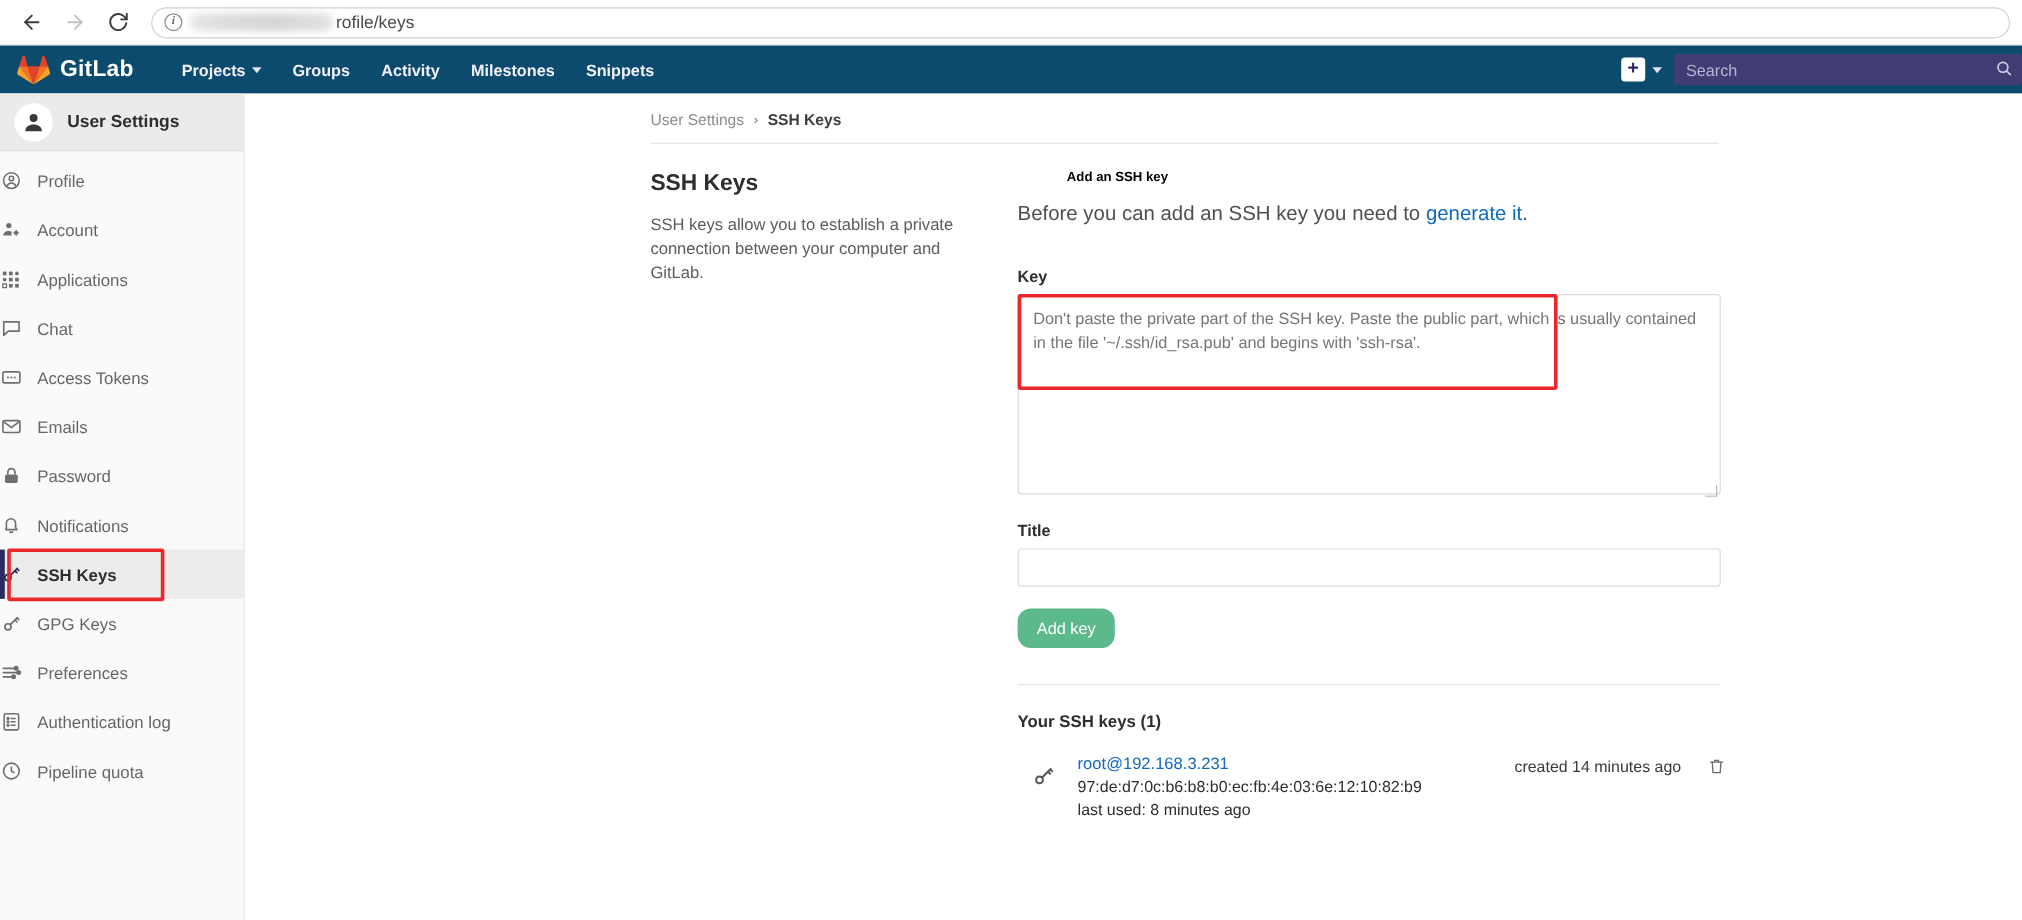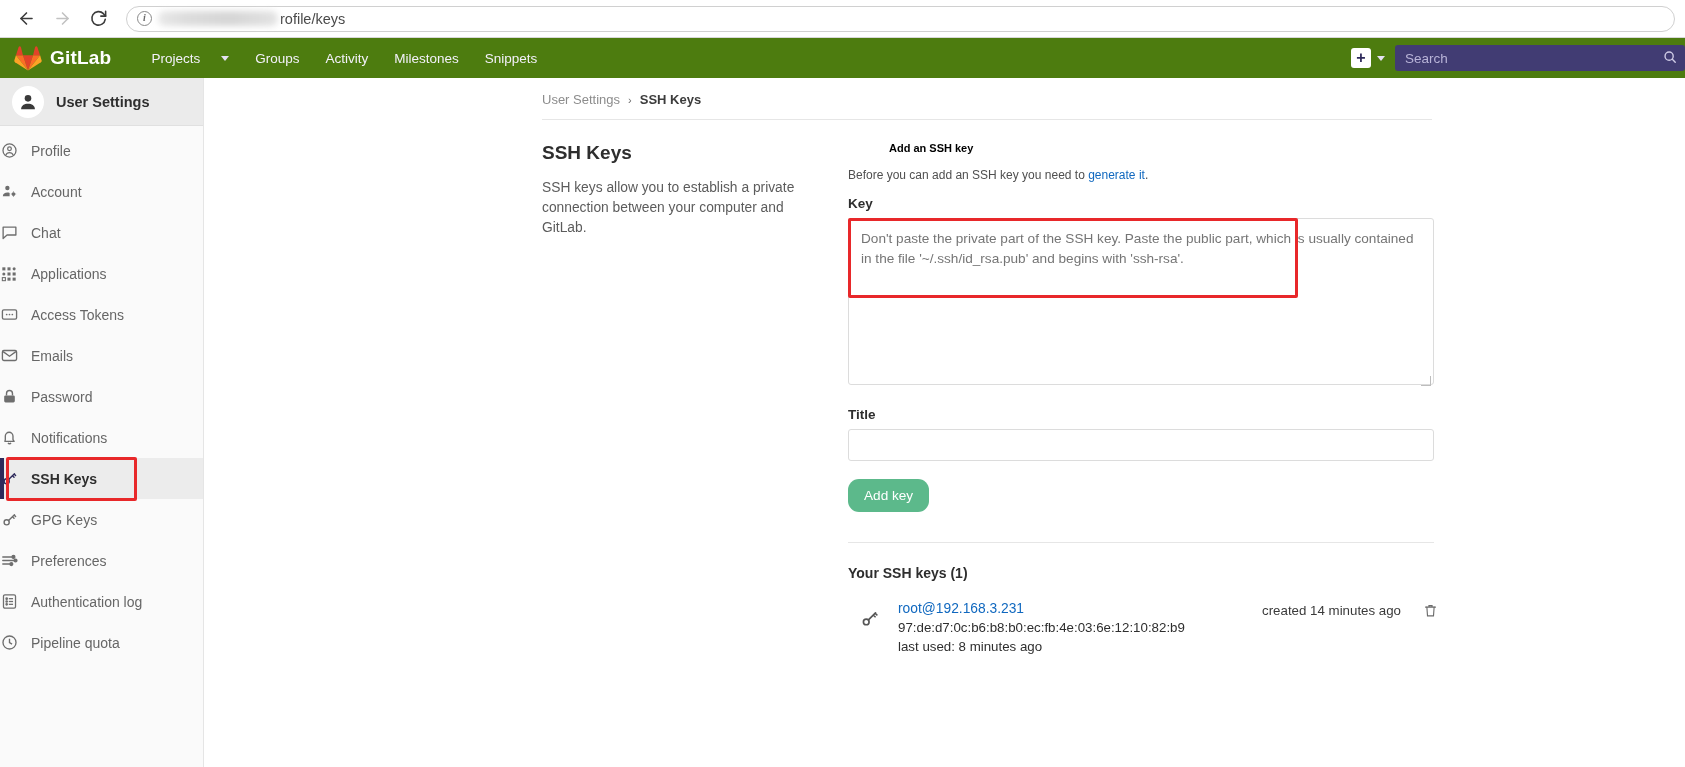--- a/index.html
+++ b/index.html
@@ -85,24 +85,24 @@
   .gl-brand {
     color: #fff;
     font-size: 19px;
     font-weight: bold;
     letter-spacing: .2px;
   }
   .gl-nav-items { display: flex; align-items: center; gap: 26px; }
   .gl-nav-item {
     color: #f3f1fa;
     font-size: 13.5px;
-    font-weight: normal;
-    display: flex;
-    align-items: center;
-    gap: 21px;
+    font-weight: bold;
+    display: flex;
+    align-items: center;
+    gap: 5px;
     white-space: nowrap;
   }
   .caret {
     width: 0; height: 0;
     border-left: 4px solid transparent;
     border-right: 4px solid transparent;
     border-top: 5px solid #e4e1f2;
     display: inline-block;
   }
   .gl-nav-right {
@@ -252,23 +252,23 @@
   }
   .right-col { width: 590px; flex: 0 0 590px; margin-left: 6px; position: relative; }
   .right-col h3 {
     font-size: 11px;
     color: #000000;
     font-weight: bold;
     margin-bottom: 14px;
     margin-left: 41px;
   }
   .sub-note {
-    font-size: 12px;
+    font-size: 17px;
     color: #4f4f4f;
-    margin-bottom: 14px;
+    margin-bottom: 35px;
   }
   .link { color: #1068bf; text-decoration: none; }
 
   .field-label {
     font-size: 13.5px;
     color: #2e2e2e;
     font-weight: bold;
     margin-bottom: 7px;
     display: block;
   }
@@ -377,21 +377,21 @@
       <path d="M20.5 13a8.5 8.5 0 1 1-2.3-7.1L21 9"></path>
     </svg>
   </div>
   <div class="url-bar">
     <span class="info-icon">i</span>
     <span class="url-blur"></span>
     <span class="url-text">rofile/keys</span>
   </div>
 </div>
 
-<div class="gl-navbar" style="background: #4d7c0f;">
+<div class="gl-navbar" style="background: #0c4a6e;">
   <div class="gl-logo-wrap">
     <svg class="gl-logo" viewBox="0 0 36 36">
       <path d="M18 34 L24.5 14.5 L11.5 14.5 Z" fill="#e24329"></path>
       <path d="M18 34 L11.5 14.5 L2.5 14.5 Z" fill="#fc6d26"></path>
       <path d="M2.5 14.5 L0.5 21 C0.2 22 0.5 23 1.4 23.6 L18 34 Z" fill="#fca326"></path>
       <path d="M2.5 14.5 L6 4 C6.5 2.7 8.3 2.7 8.8 4 L11.5 14.5 Z" fill="#e24329"></path>
       <path d="M18 34 L24.5 14.5 L33.5 14.5 Z" fill="#fc6d26"></path>
       <path d="M33.5 14.5 L35.5 21 C35.8 22 35.5 23 34.6 23.6 L18 34 Z" fill="#fca326"></path>
       <path d="M33.5 14.5 L30 4 C29.5 2.7 27.7 2.7 27.2 4 L24.5 14.5 Z" fill="#e24329"></path>
     </svg>
@@ -467,42 +467,42 @@
             <path d="M2.6 18.6c0-3.4 2.9-5.1 6.4-5.1 1.2 0 2.3.2 3.2.6v4.5z"></path>
             <circle cx="17.6" cy="15.6" r="2.6"></circle>
             <path d="M17.6 11.4l.8 1.6h-1.6zM17.6 19.8l-.8-1.6h1.6zM13.4 15.6l1.6-.8v1.6zM21.8 15.6l-1.6.8v-1.6z"></path>
           </svg>
         </span>
         <span>Account</span>
       </div>
 
       <div class="nav-row">
         <span class="ico">
-          <svg width="17" height="17" viewBox="0 0 24 24" fill="none" stroke="currentColor" stroke-width="1.9" stroke-linejoin="round">
-            <path d="M3 4.5h18v11H8.5L3 20.5z"></path>
-          </svg>
-        </span>
-        <span>Chat</span>
-      </div>
-
-      <div class="nav-row">
-        <span class="ico">
           <svg width="16" height="16" viewBox="0 0 24 24" fill="currentColor">
             <rect x="2" y="2" width="4.6" height="4.6"></rect>
               <rect x="9.7" y="2" width="4.6" height="4.6"></rect>
               <rect x="17.4" y="2" width="4.6" height="4.6" rx="2.3"></rect>
             <rect x="2" y="9.7" width="4.6" height="4.6" rx="2.3"></rect>
               <rect x="9.7" y="9.7" width="4.6" height="4.6"></rect>
               <rect x="17.4" y="9.7" width="4.6" height="4.6"></rect>
             <rect x="2" y="17.4" width="4.6" height="4.6" fill="none" stroke="currentColor" stroke-width="1.6"></rect>
               <rect x="9.7" y="17.4" width="4.6" height="4.6"></rect>
               <rect x="17.4" y="17.4" width="4.6" height="4.6"></rect>
           </svg>
         </span>
         <span>Applications</span>
+      </div>
+
+      <div class="nav-row">
+        <span class="ico">
+          <svg width="17" height="17" viewBox="0 0 24 24" fill="none" stroke="currentColor" stroke-width="1.9" stroke-linejoin="round">
+            <path d="M3 4.5h18v11H8.5L3 20.5z"></path>
+          </svg>
+        </span>
+        <span>Chat</span>
       </div>
 
       <div class="nav-row">
         <span class="ico">
           <svg width="17" height="17" viewBox="0 0 24 24" fill="none" stroke="currentColor" stroke-width="1.9">
             <rect x="2" y="5.5" width="20" height="13" rx="2"></rect>
             <circle cx="8" cy="12" r="1.2" fill="currentColor" stroke="none"></circle>
             <circle cx="12" cy="12" r="1.2" fill="currentColor" stroke="none"></circle>
             <circle cx="16" cy="12" r="1.2" fill="currentColor" stroke="none"></circle>
           </svg>

